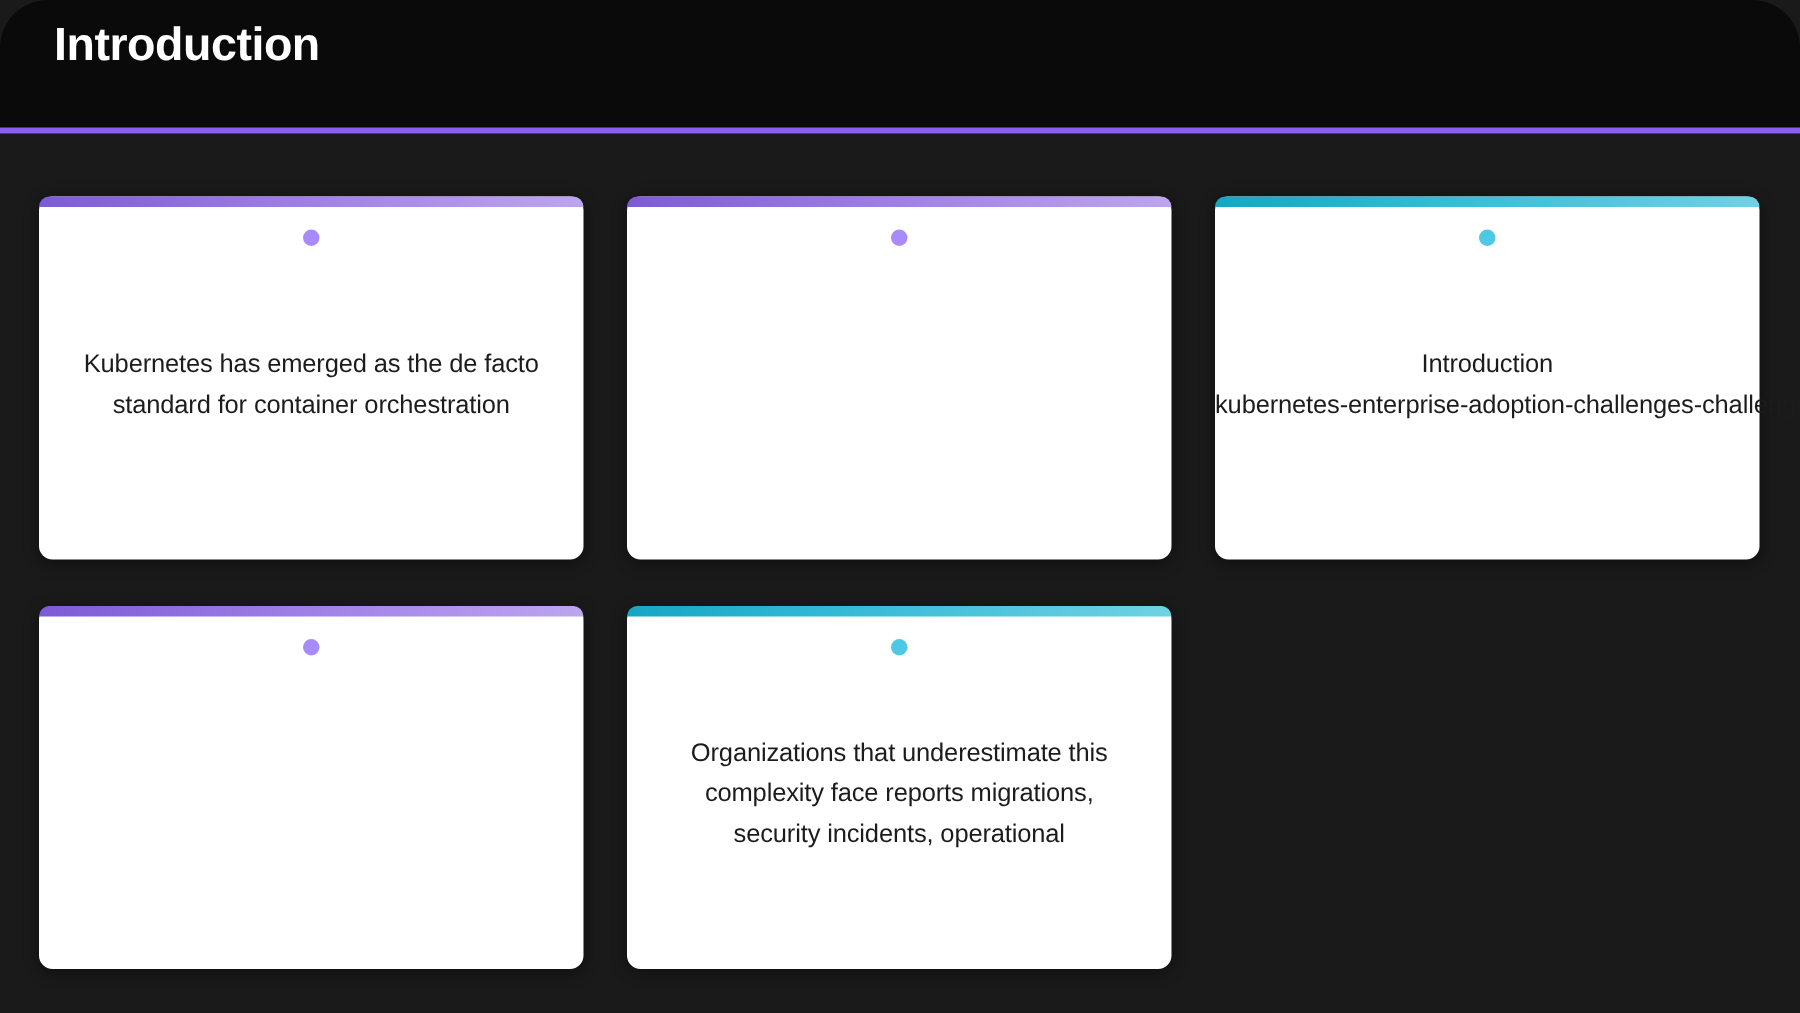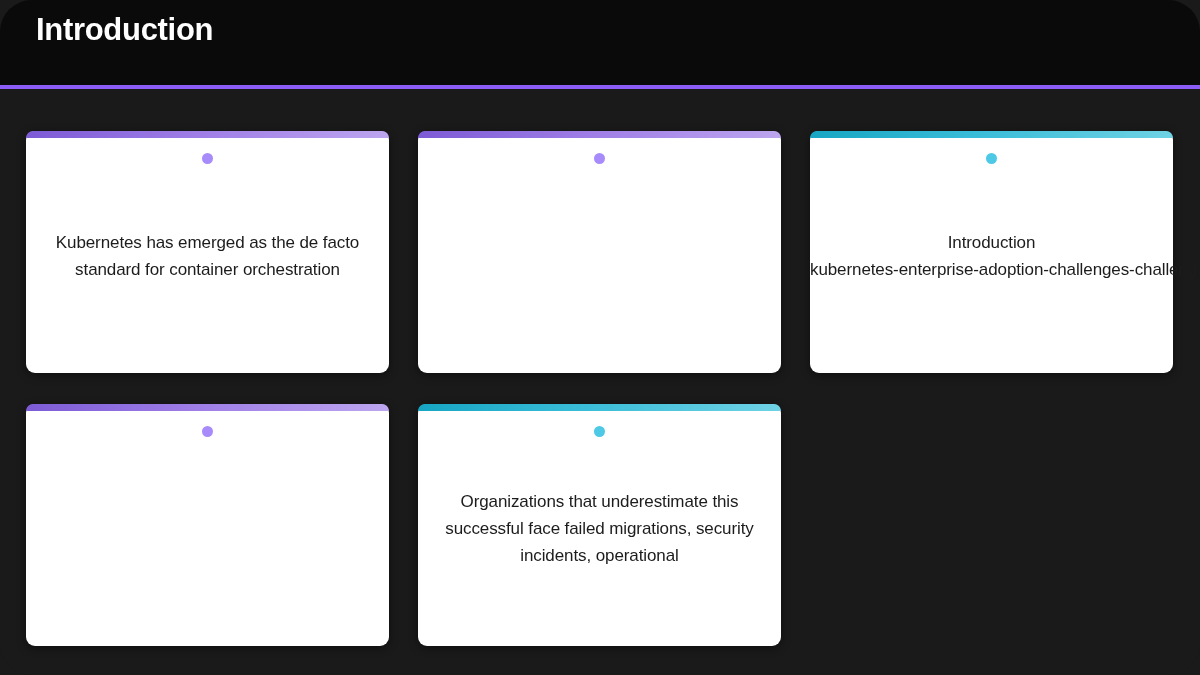--- a/index.html
+++ b/index.html
@@ -174,18 +174,18 @@
 
     <div class="card">
       <div class="card-accent purple"></div>
       <div class="card-dot purple"></div>
     </div>
 
     <div class="card">
       <div class="card-accent cyan"></div>
       <div class="card-dot cyan"></div>
       <div class="card-body">
-        <div class="card-text">Organizations that underestimate this successful face failed migrations, security incidents, operational</div>
+        <div class="card-text">Organizations that underestimate this complexity face reports migrations, security incidents, operational</div>
       </div>
     </div>
 
   </div>
 </div>
 
 </body></html>

